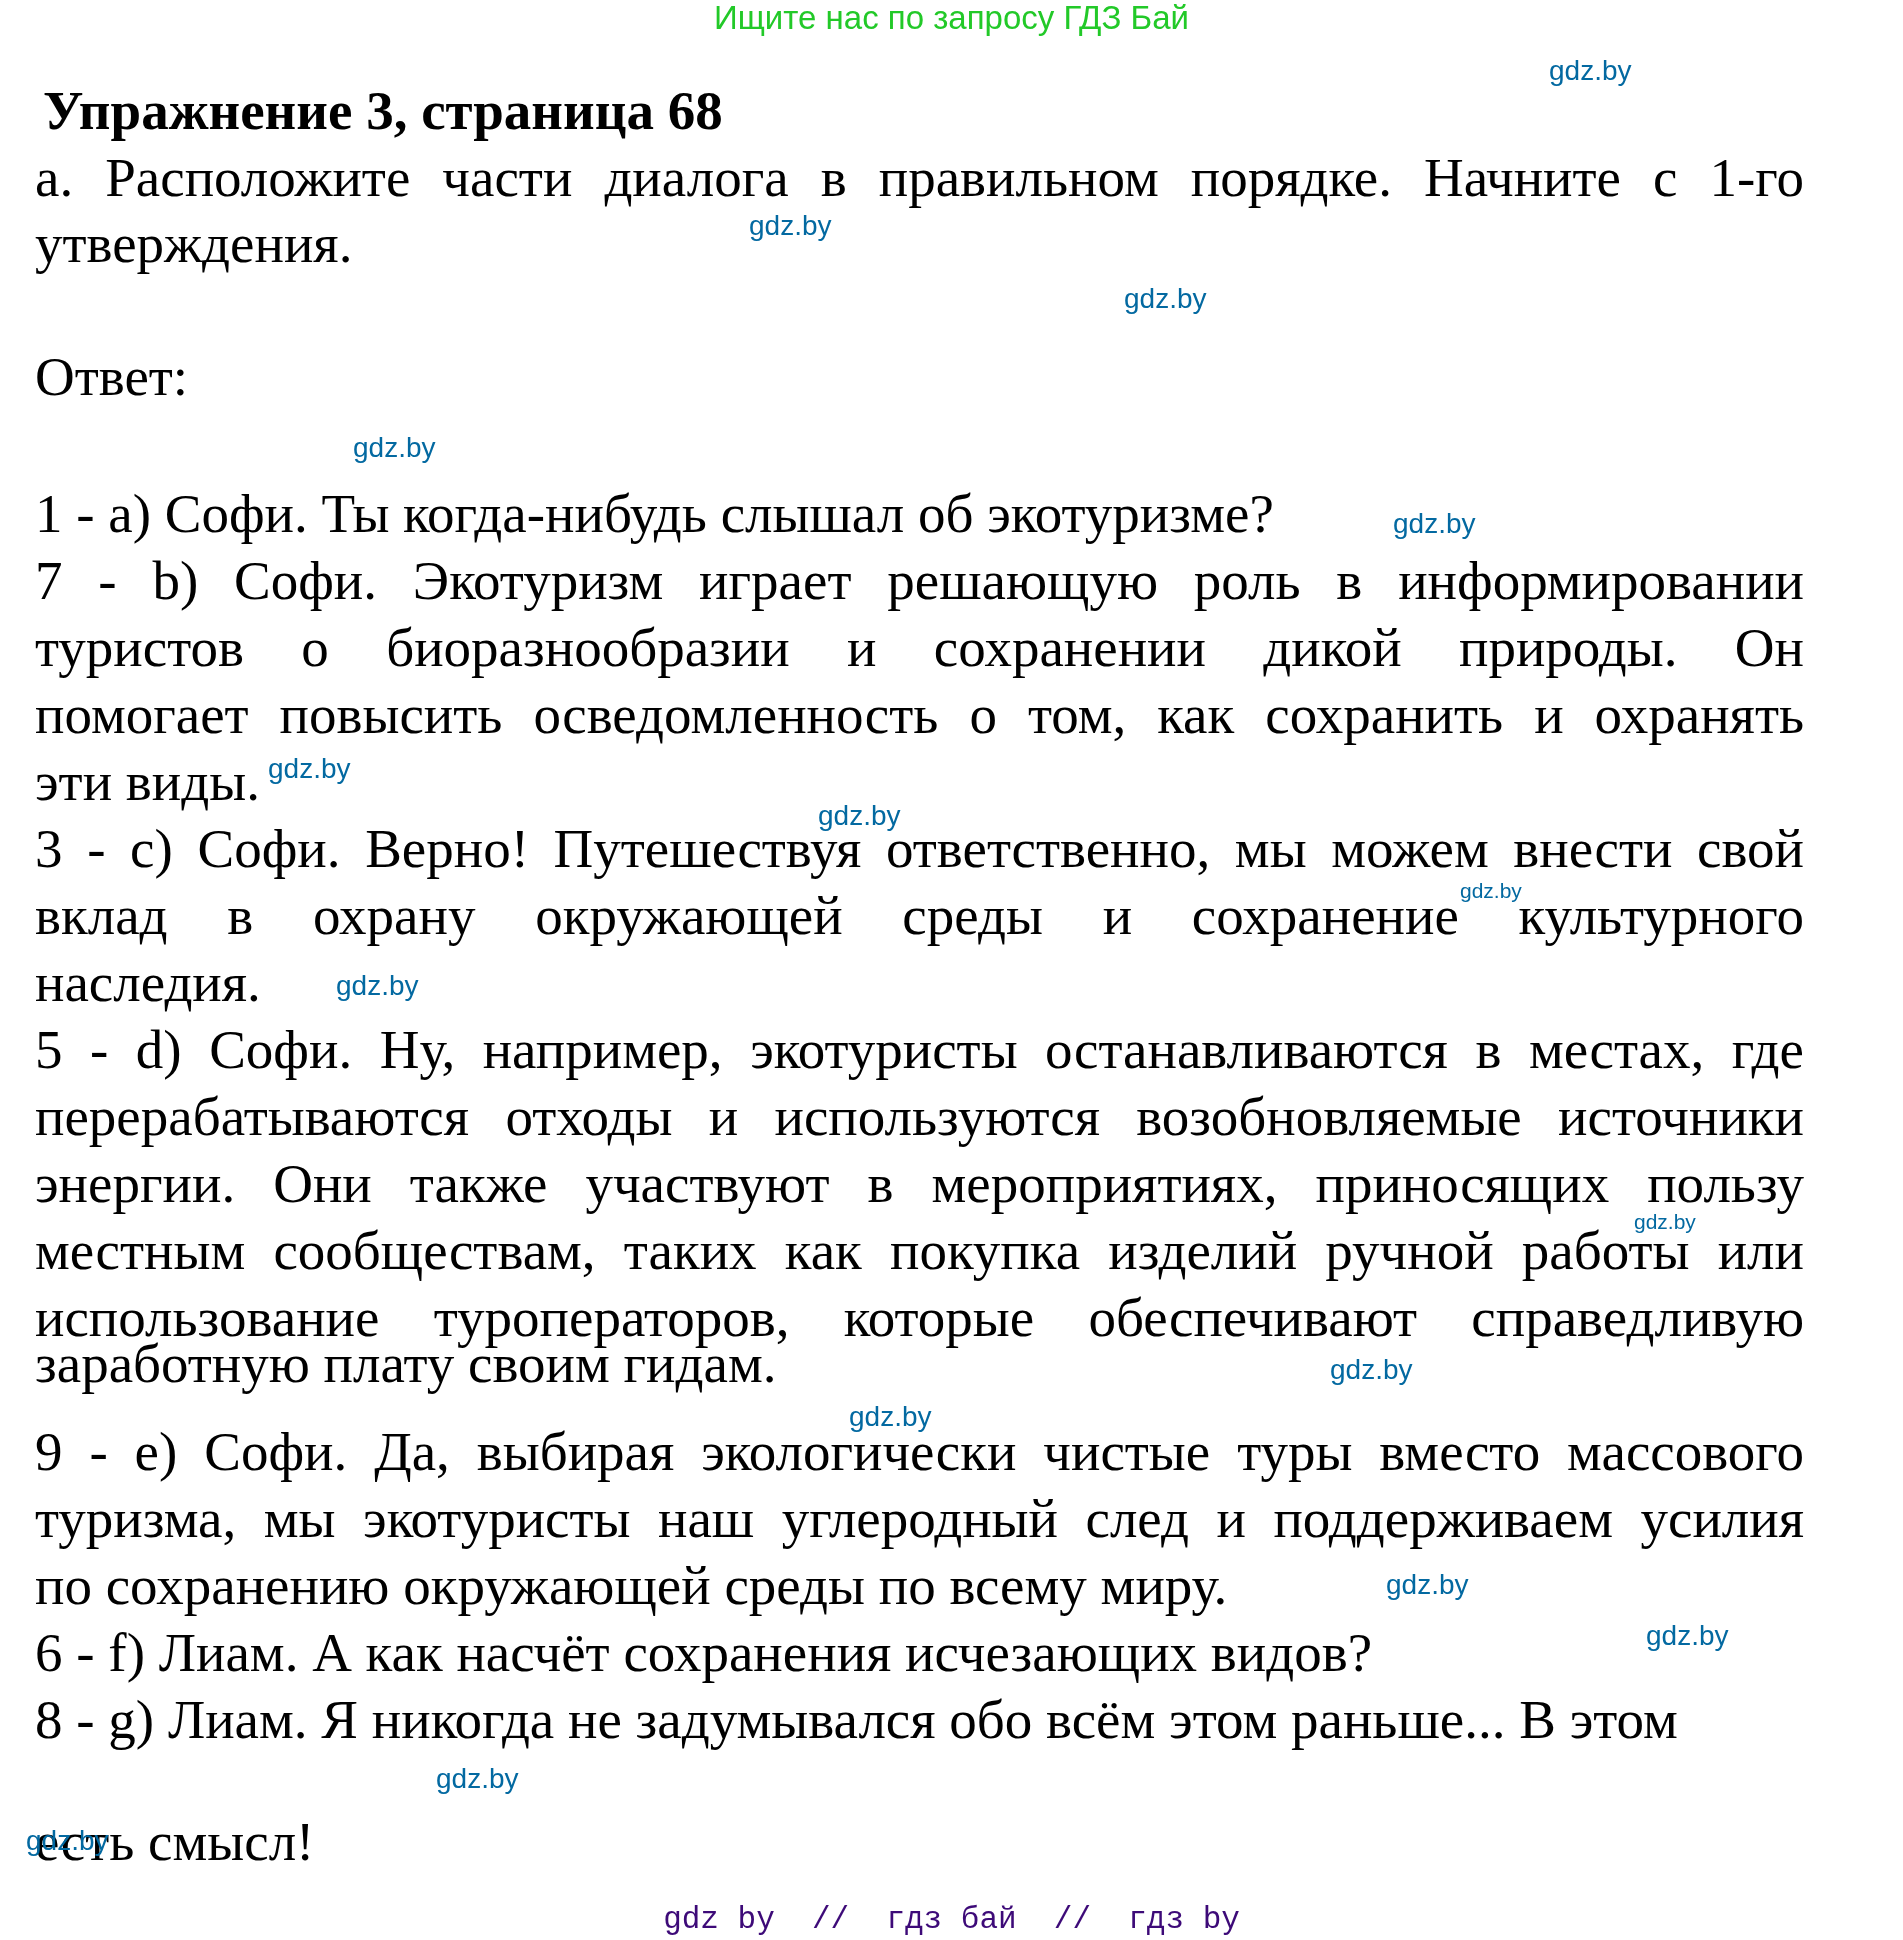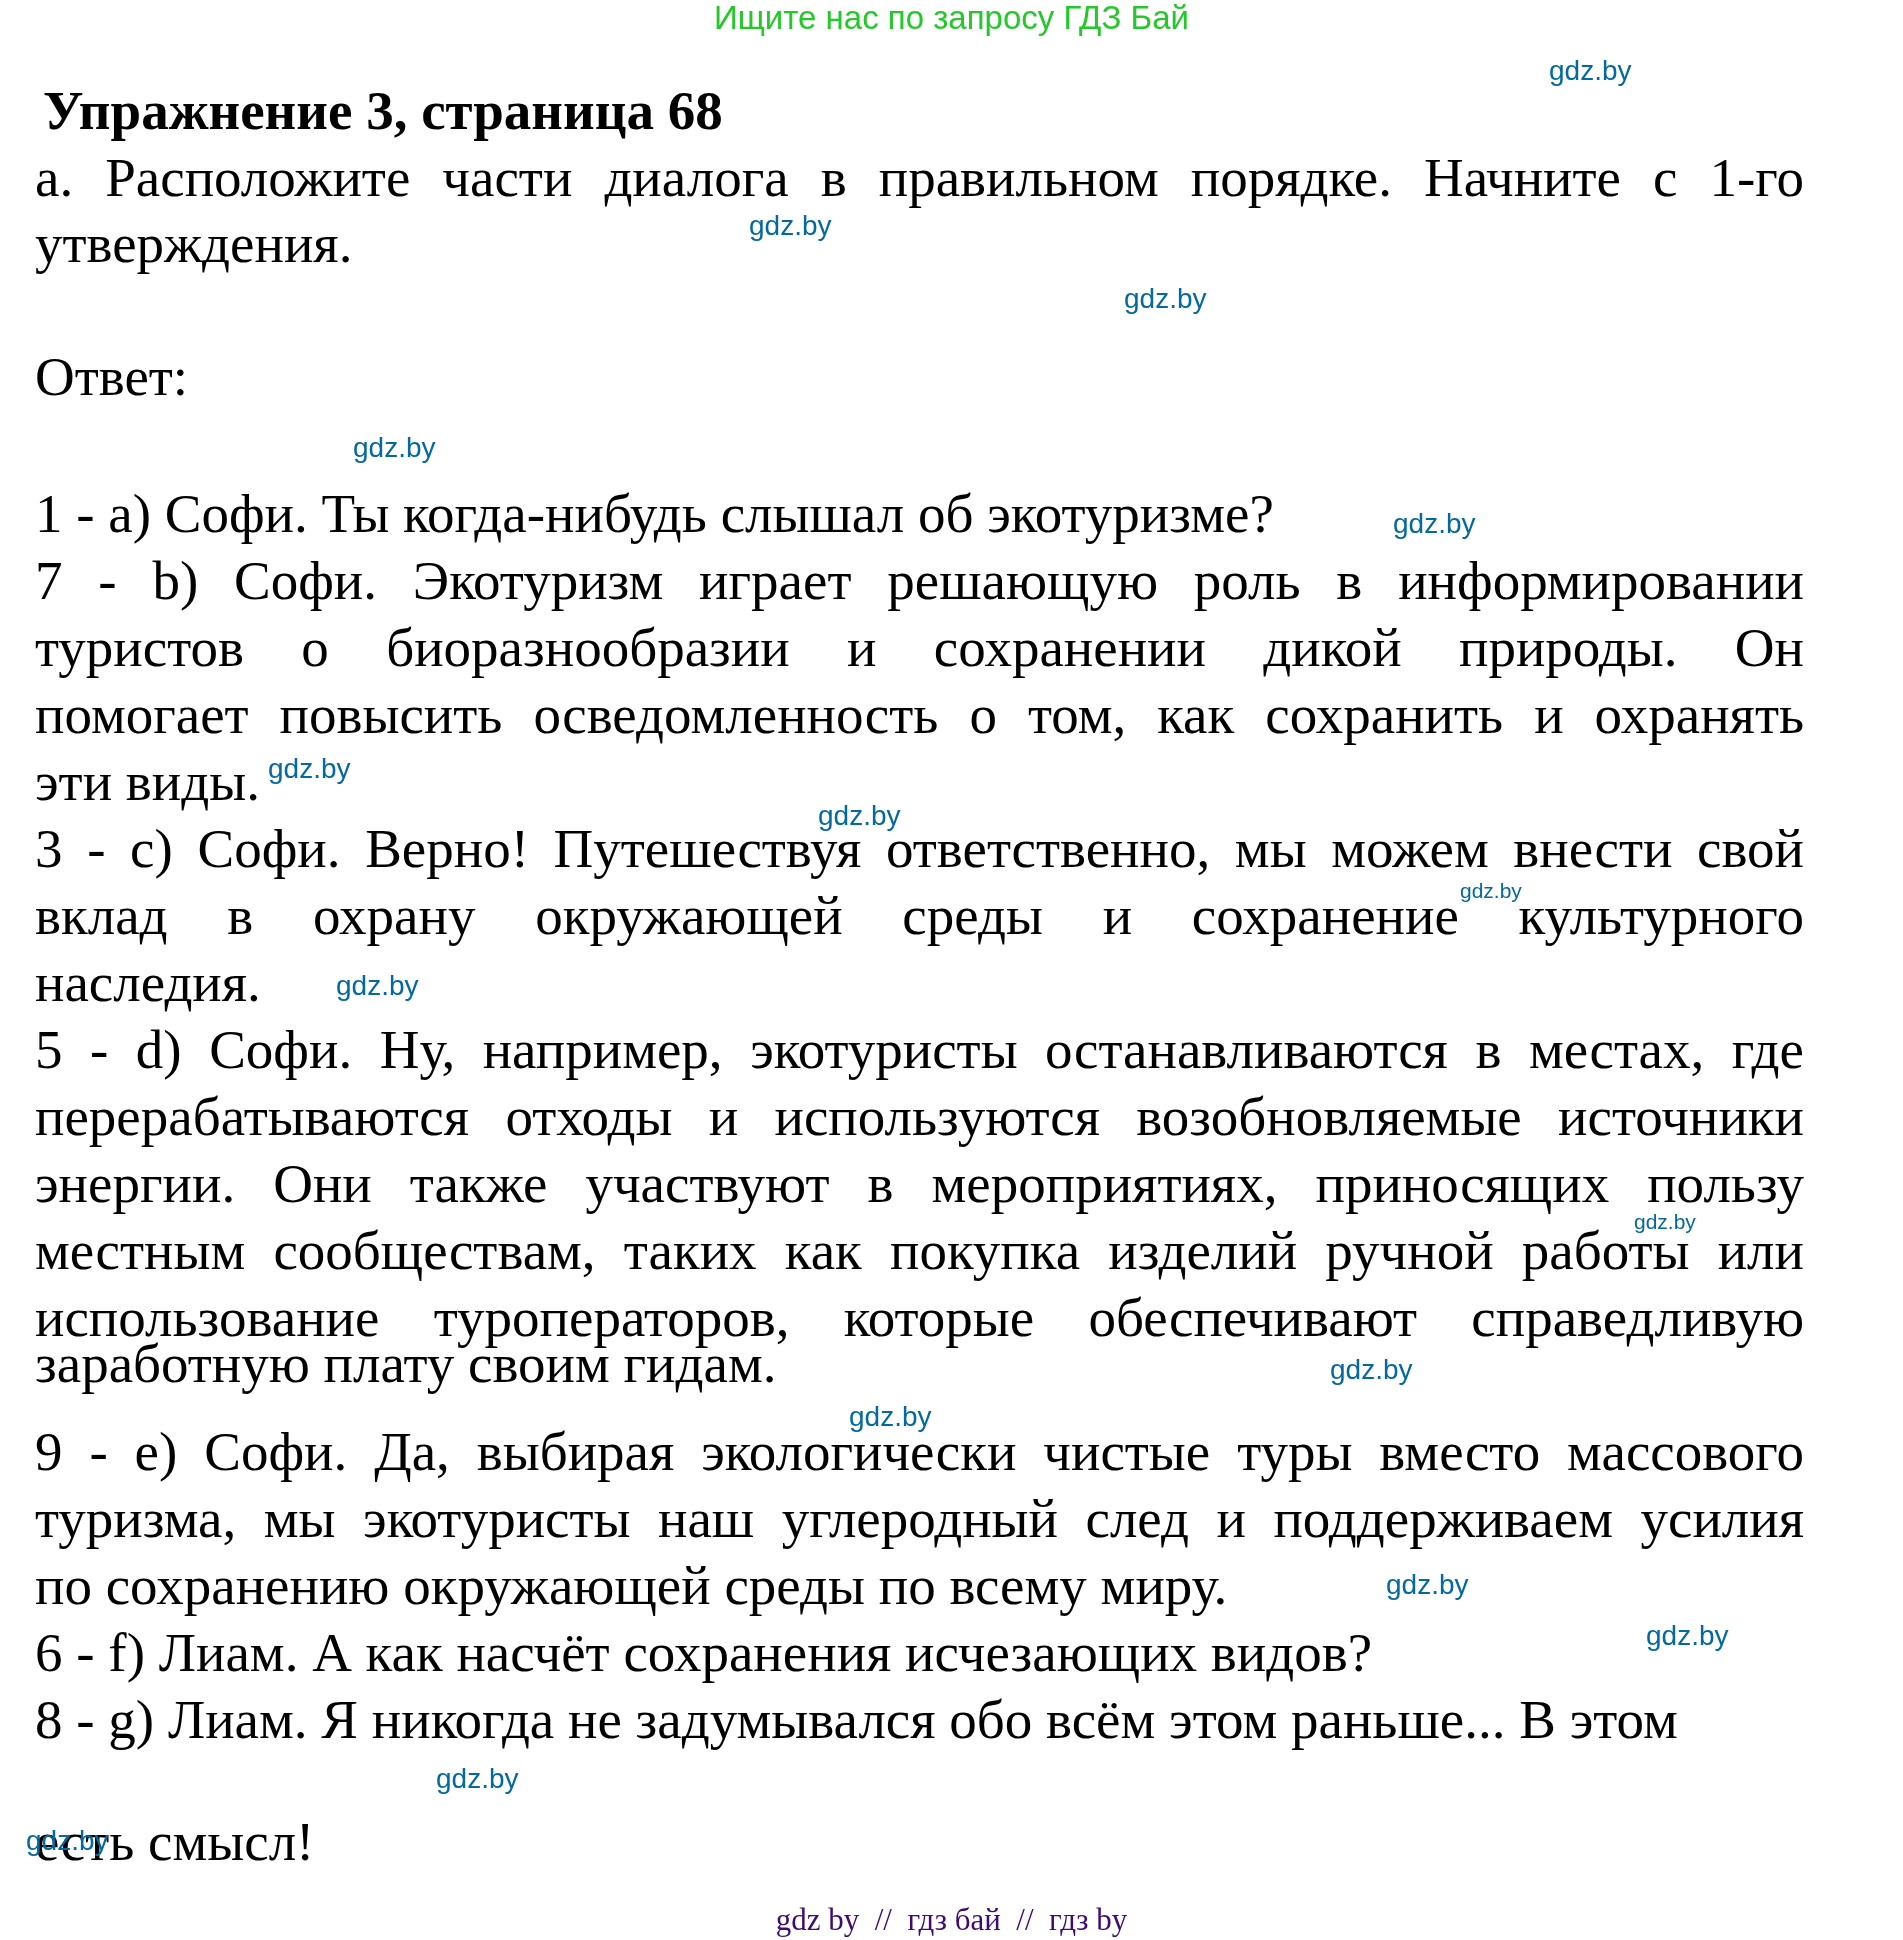--- a/index.html
+++ b/index.html
@@ -21,21 +21,21 @@
   .wm {
     position: absolute;
     font-family: "Liberation Sans", "DejaVu Sans", sans-serif;
     color: #0369a1; white-space: nowrap; line-height: 1;
   }
   .wm.big { font-size: 28px; }
   .wm.small { font-size: 21px; }
   .footer {
     position: absolute; left: 0; width: 1903px; top: 1900px; height: 40px;
     text-align: center;
-    font-family: Liberation Serif, serif;
+    font-family: Liberation Mono, monospace;
     font-size: 31px; line-height: 40px; color: #3d0a78;
     white-space: pre;
   }
 </style>
 </head>
 <body>
 
 <div class="top-banner">Ищите нас по запросу ГДЗ Бай</div>
 
 <div class="line title" style="top:77px">Упражнение 3, страница 68</div>

